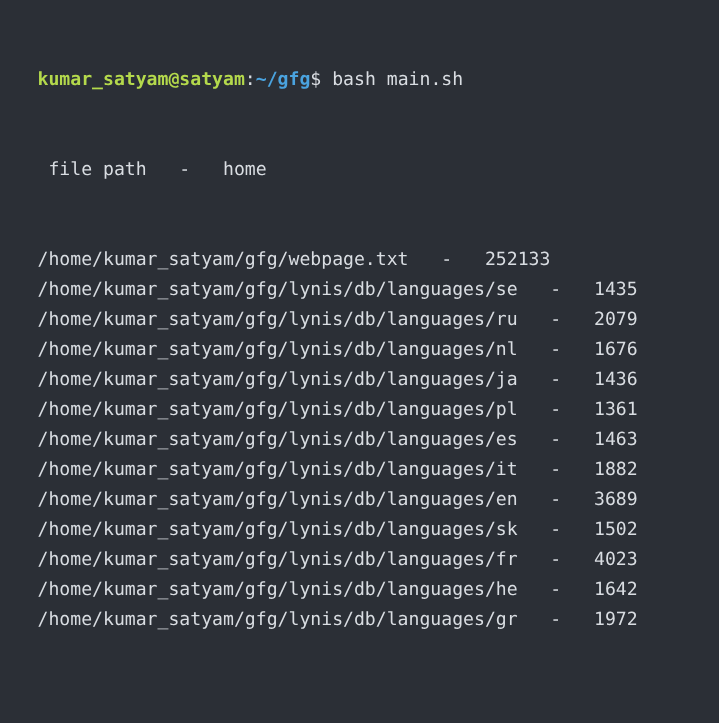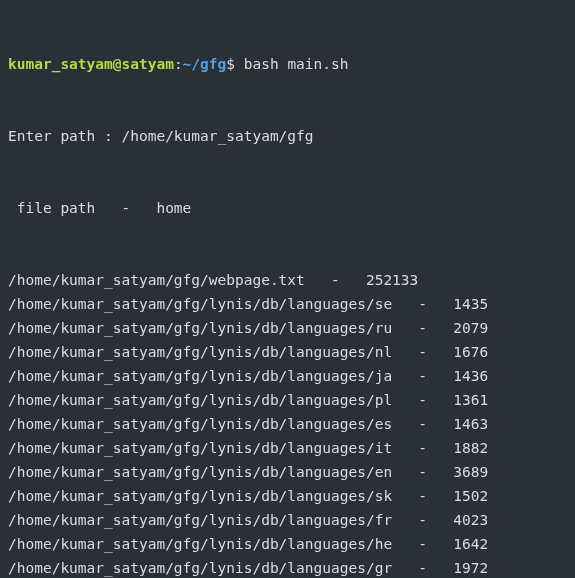--- a/index.html
+++ b/index.html
@@ -16,23 +16,22 @@
   }
   .terminal {
     padding: 4px 8px 8px 8px;
     white-space: pre;
   }
   .prompt-user { color: #b4d94c; font-weight: bold; }
   .prompt-colon { color: #d9dde2; }
   .prompt-path { color: #4aa3df; font-weight: bold; }
   .prompt-dollar { color: #d9dde2; }
   .cmd { color: #d9dde2; }
-  .line { color: #d9dde2; }
+  .line { color: #d9dde2; margin-left: 22px; }
 </style>
 </head>
 <body>
 
 <div class="terminal">
   <div class="line"><span class="prompt-user">kumar_satyam@satyam</span><span class="prompt-colon">:</span><span class="prompt-path">~/gfg</span><span class="prompt-dollar">$</span> <span class="cmd">bash main.sh</span></div>
-  <div class="line">Enter path : /home/kumar_satyam/gfg</div>
   <div class="line"> file path   -   home</div>
   <div id="rows"><div class="line">/home/kumar_satyam/gfg/webpage.txt   -   252133</div><div class="line">/home/kumar_satyam/gfg/lynis/db/languages/se   -   1435</div><div class="line">/home/kumar_satyam/gfg/lynis/db/languages/ru   -   2079</div><div class="line">/home/kumar_satyam/gfg/lynis/db/languages/nl   -   1676</div><div class="line">/home/kumar_satyam/gfg/lynis/db/languages/ja   -   1436</div><div class="line">/home/kumar_satyam/gfg/lynis/db/languages/pl   -   1361</div><div class="line">/home/kumar_satyam/gfg/lynis/db/languages/es   -   1463</div><div class="line">/home/kumar_satyam/gfg/lynis/db/languages/it   -   1882</div><div class="line">/home/kumar_satyam/gfg/lynis/db/languages/en   -   3689</div><div class="line">/home/kumar_satyam/gfg/lynis/db/languages/sk   -   1502</div><div class="line">/home/kumar_satyam/gfg/lynis/db/languages/fr   -   4023</div><div class="line">/home/kumar_satyam/gfg/lynis/db/languages/he   -   1642</div><div class="line">/home/kumar_satyam/gfg/lynis/db/languages/gr   -   1972</div></div>
 </div>
 
 </body></html>

